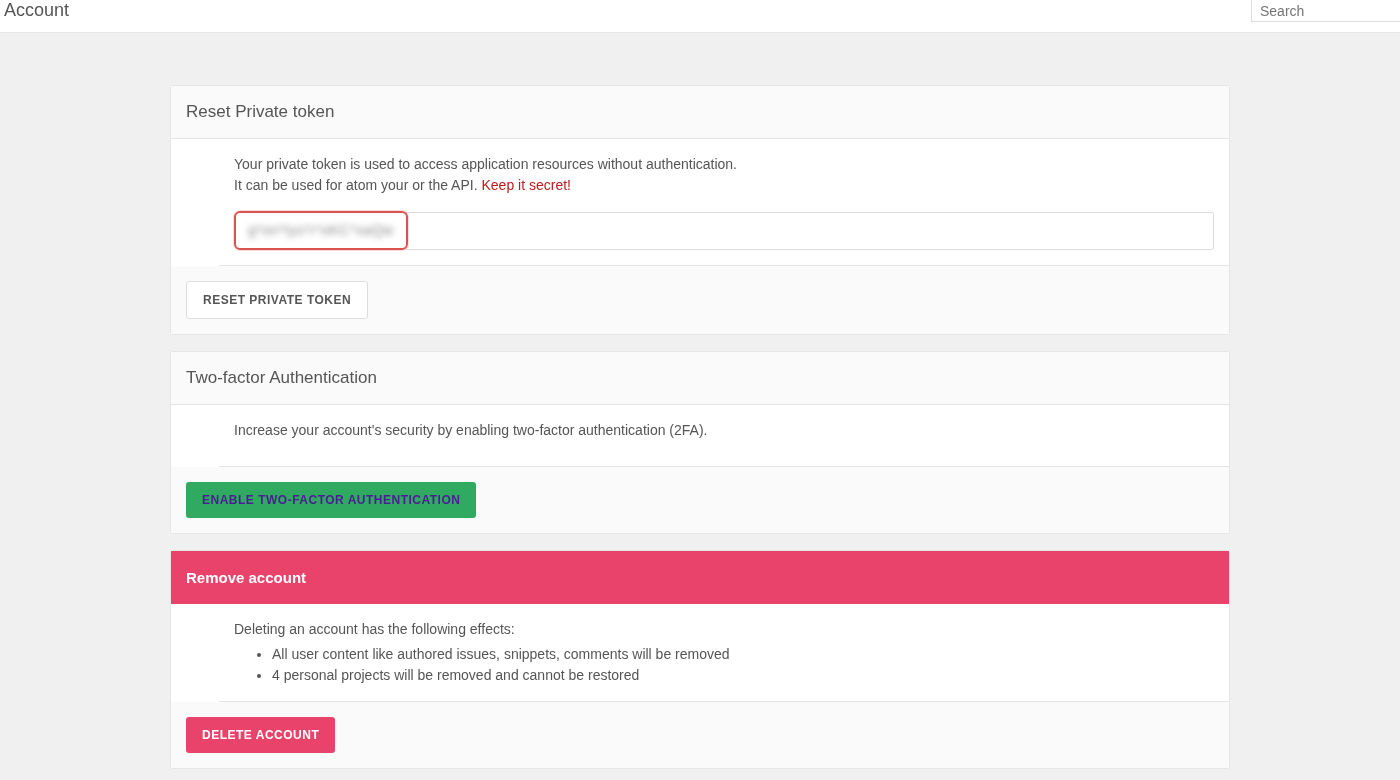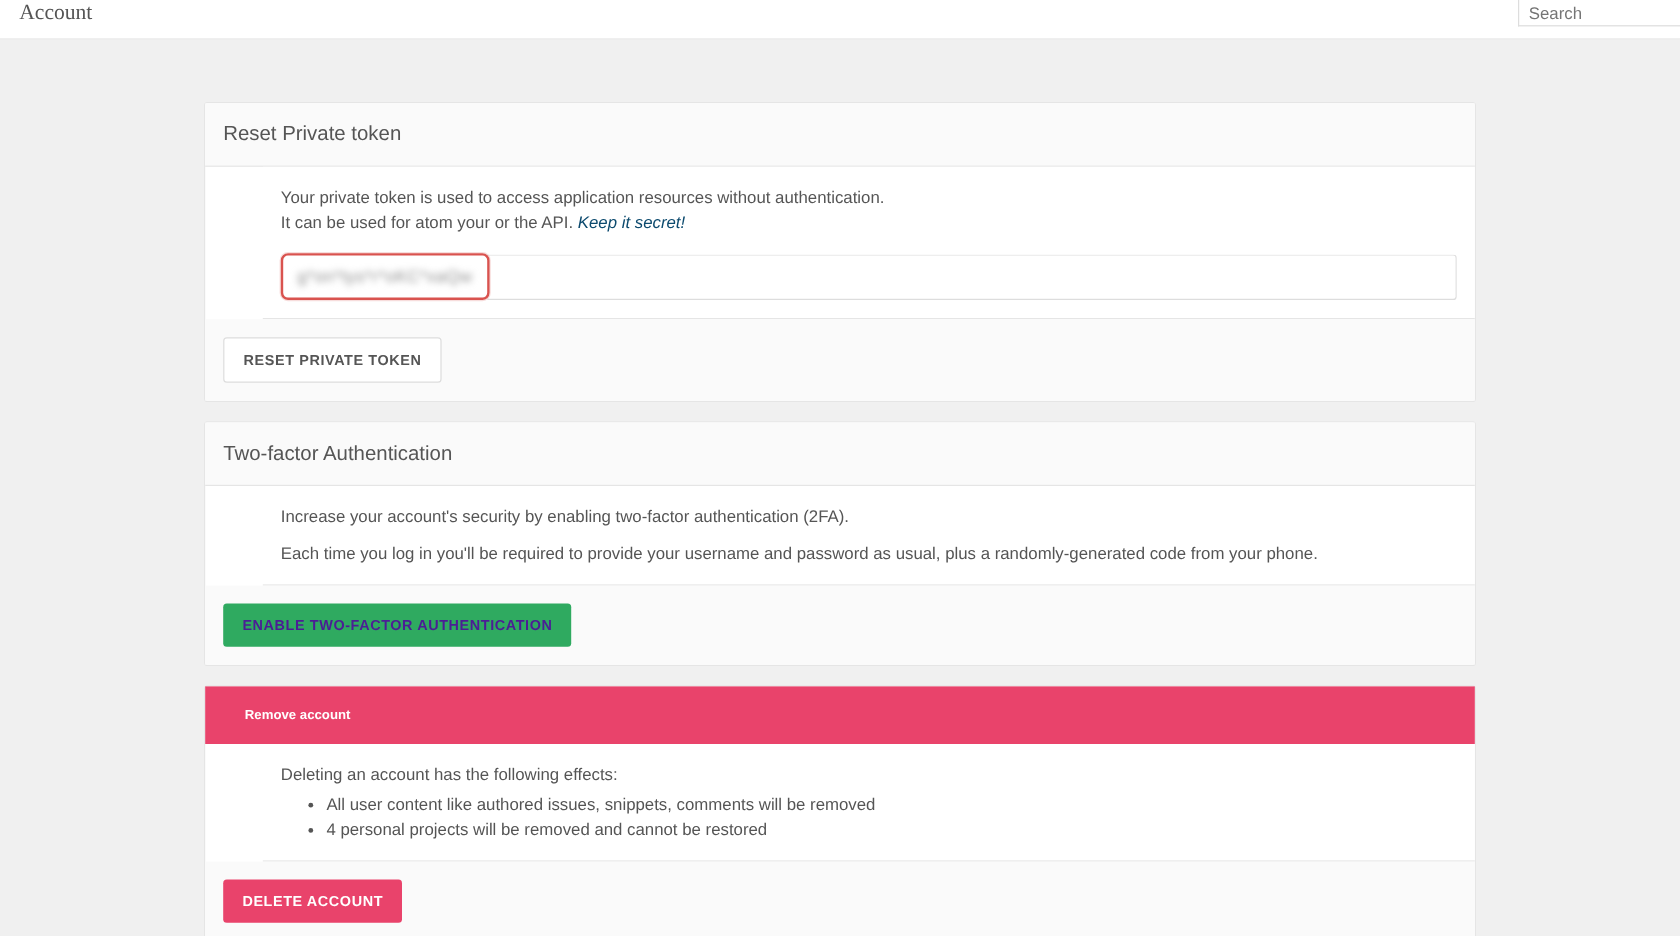--- a/index.html
+++ b/index.html
@@ -17,32 +17,31 @@
       height: 33px;
       display: flex;
       justify-content: space-between;
       align-items: flex-start;
       padding: 0;
       border-bottom: 1px solid #e5e5e5;
     }
     .topbar-left {
       font-size: 18px;
       color: #555;
-      padding-left: 16px;
+      padding-left: 4px;
       line-height: 20px;
-      font-family: Liberation Serif, serif;
     }
     .search-box {
       border: 1px solid #ddd;
       border-top: none;
       border-right: none;
       padding: 4px 8px;
       font-size: 14px;
       color: #4c1d95;
-      width: 135px;
+      width: 149px;
       height: 22px;
       background: #fff;
     }
     .content-wrap {
       padding: 52px 170px 30px 170px;
     }
     .panel {
       background: #fff;
       border: 1px solid #e5e5e5;
       border-radius: 3px;
@@ -64,22 +63,22 @@
       background: #fff;
       margin-left: 48px;
     }
     .panel-footer {
       padding: 15px;
       background: #fafafa;
     }
     .danger-header {
       background: #e9436b;
       color: #fff;
-      padding: 18px 33px;
-      font-size: 11px;
+      padding: 18px 15px;
+      font-size: 15px;
       font-weight: 600;
     }
     .token-input-wrap {
       margin-top: 15px;
       display: flex;
       align-items: center;
     }
     .token-highlight {
       border: 2px solid #d9534f;
       border-radius: 6px;
@@ -120,22 +119,21 @@
     }
     .btn-success {
       background: #2faa60;
       color: #4c1d95;
     }
     .btn-danger {
       background: #e9436b;
       color: #fff;
     }
     .secret-link {
-      color: #0c4a6e;
-      font-style: italic;
+      color: #b91c1c;
     }
     .para-spaced {
       margin-bottom: 10px;
     }
     ul.effects {
       list-style: disc;
       margin-left: 38px;
       margin-top: 4px;
     }
   </style>
@@ -165,21 +163,20 @@
     </div>
     <div class="panel-footer">
       <button class="btn btn-default">Reset private token</button>
     </div>
   </div>
 
   <div class="panel">
     <div class="panel-header">Two-factor Authentication</div>
     <div class="panel-body">
       <p class="para-spaced">Increase your account's security by enabling two-factor authentication (2FA).</p>
-      <p>Each time you log in you'll be required to provide your username and password as usual, plus a randomly-generated code from your phone.</p>
     </div>
     <div class="panel-footer">
       <button class="btn btn-success">Enable Two-factor Authentication</button>
     </div>
   </div>
 
   <div class="panel">
     <div class="danger-header">Remove account</div>
     <div class="panel-body">
       <div>Deleting an account has the following effects:</div>

